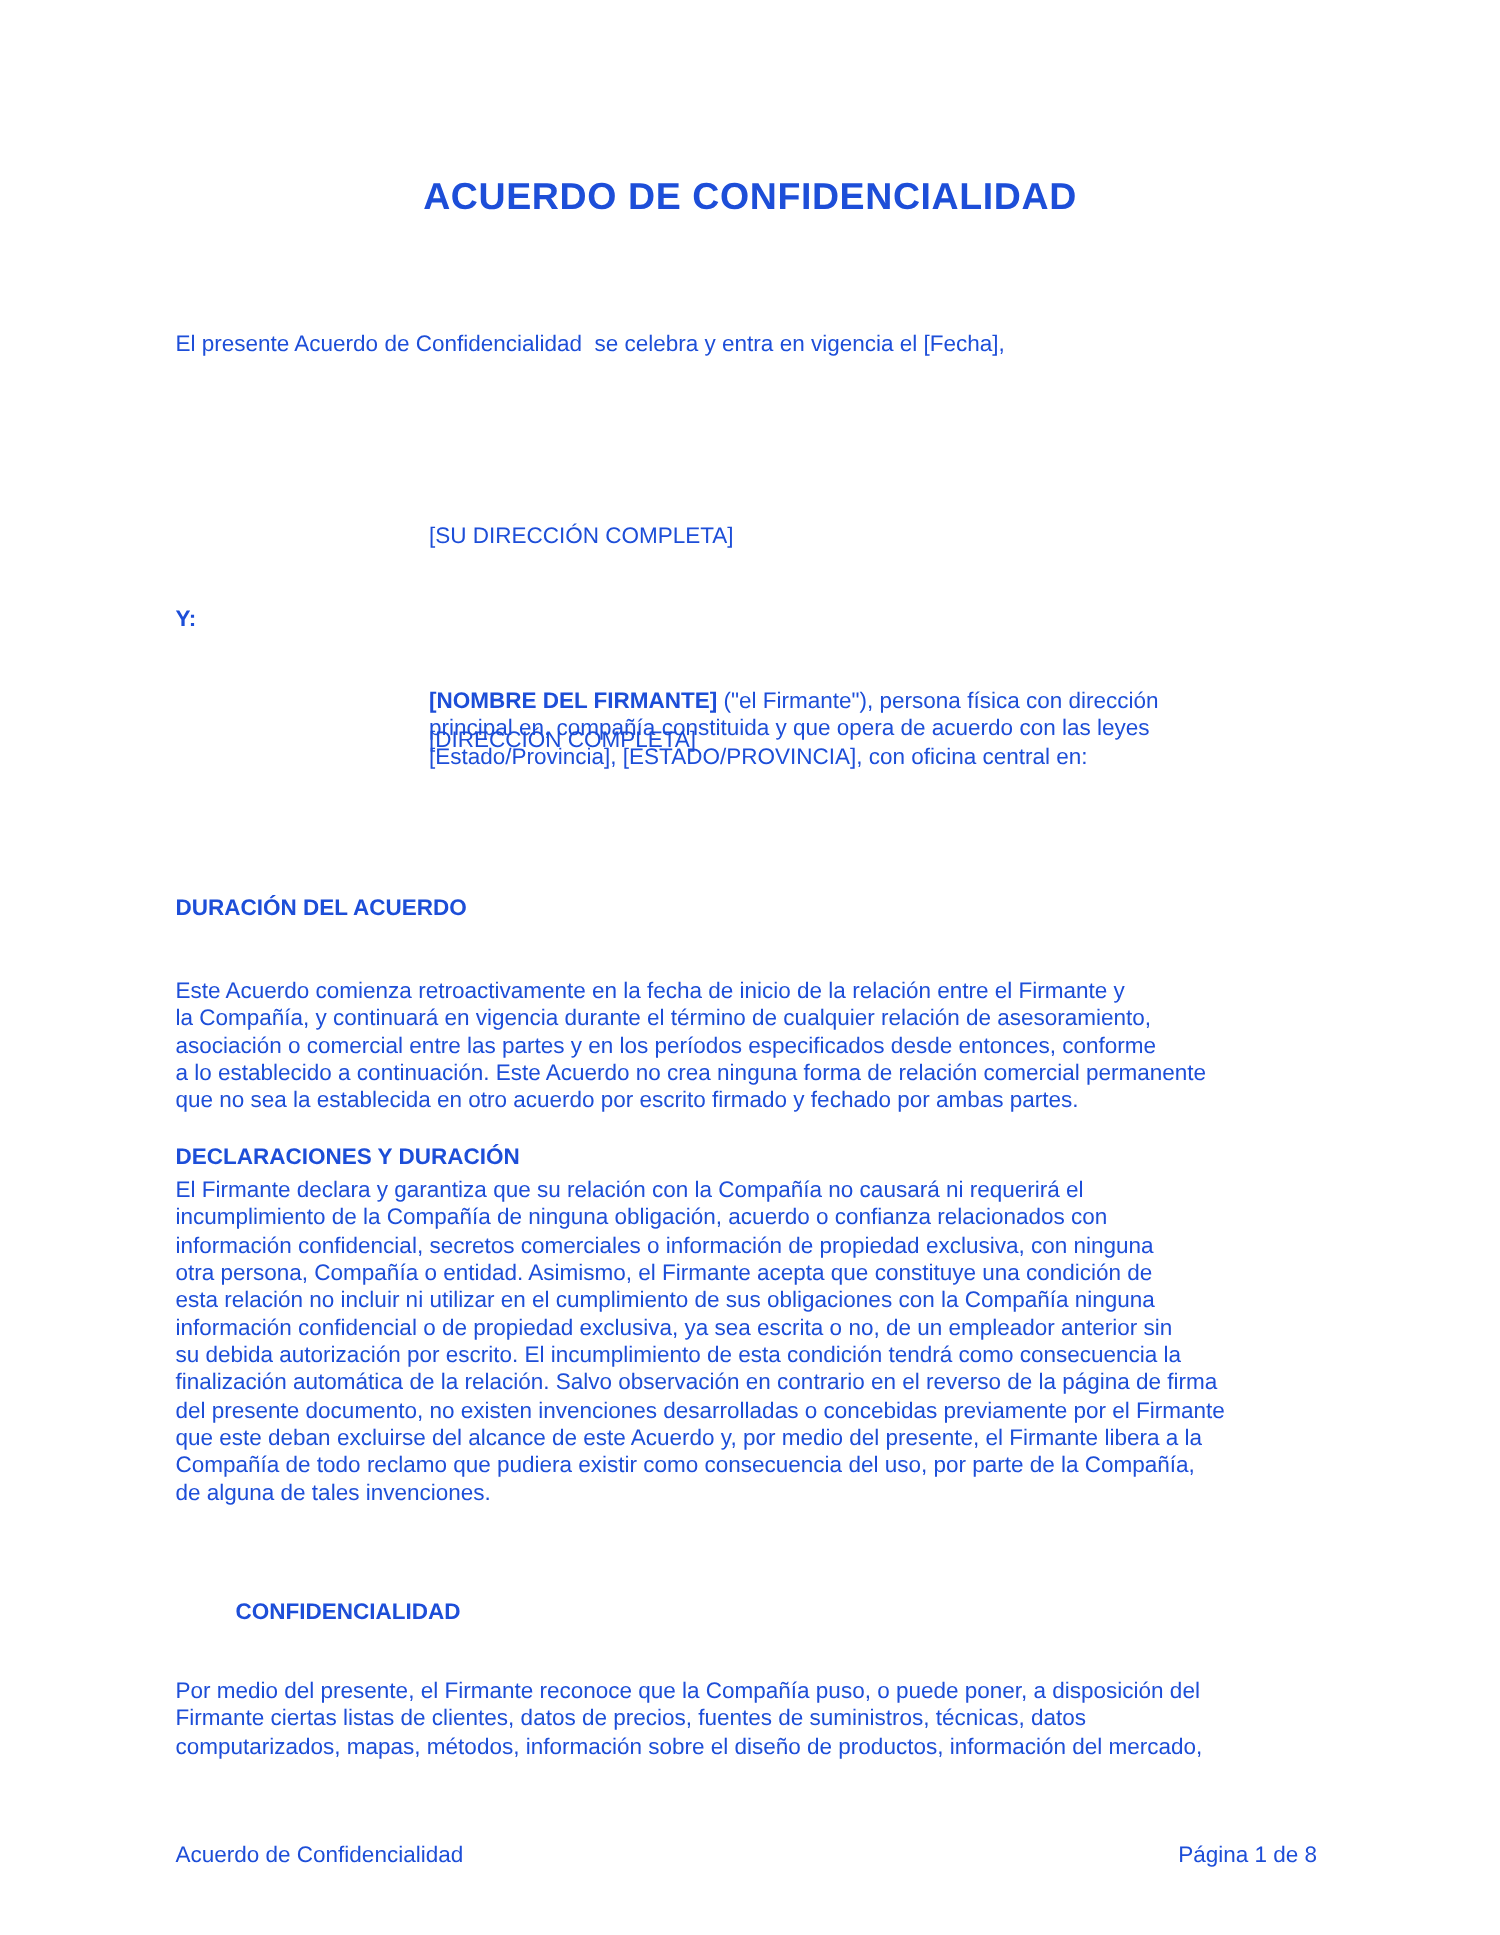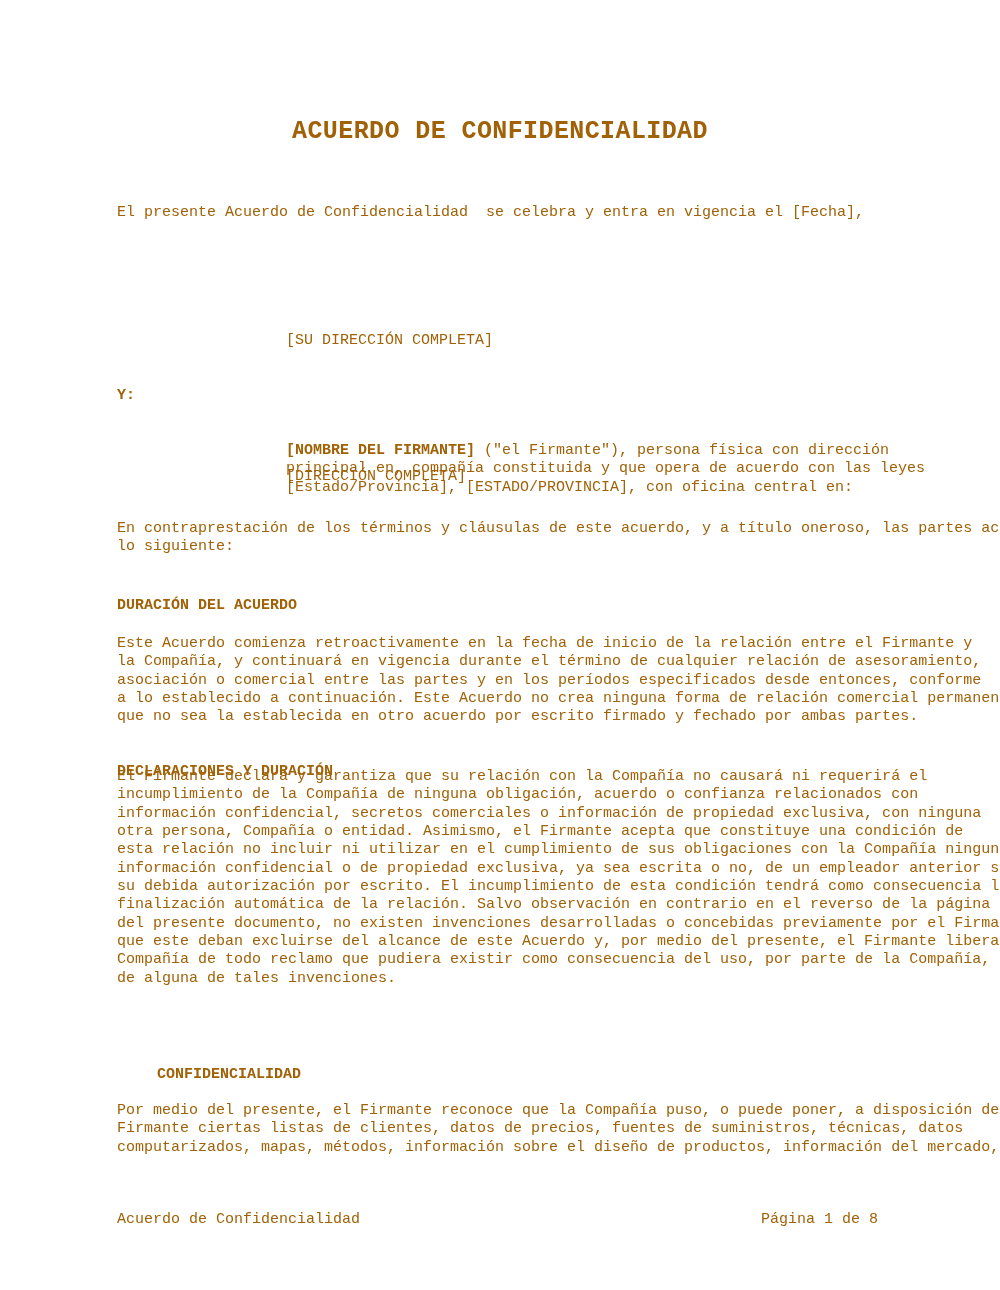--- a/index.html
+++ b/index.html
@@ -5,39 +5,40 @@
   html, body {
     margin: 0;
     padding: 0;
     background: #ffffff;
   }
   .page {
     position: relative;
     width: 1000px;
     height: 1290px;
     background: #ffffff;
-    font-family: Liberation Mono, monospace;
-    color: #a16207;
+    font-family: Liberation Sans, sans-serif;
+    color: #1d4ed8;
     overflow: hidden;
   }
   .abs { position: absolute; }
   .doc-title {
     left: 0;
     top: 117px;
     width: 1000px;
     text-align: center;
     font-size: 25px;
     font-weight: bold;
     letter-spacing: 0.4px;
     white-space: pre;
   }
   .body-text {
     font-size: 15px;
     line-height: 18.35px;
     white-space: pre;
+    margin-top: 17px;
   }
   .heading {
     font-size: 15px;
     line-height: 18.35px;
     font-weight: bold;
     white-space: pre;
   }
   .party-row {
     left: 117px;
     width: 770px;
@@ -75,22 +76,20 @@
 
   <div class="abs body-text party-row" style="top: 387px;">
     <span class="party-label">Y:</span>
     <div class="party-content"><b>[NOMBRE DEL FIRMANTE]</b><span> ("el Firmante"), persona física con dirección
 principal en, compañía constituida y que opera de acuerdo con las leyes
 [Estado/Provincia], [ESTADO/PROVINCIA], con oficina central en:</span></div>
   </div>
 
   <div class="abs body-text indent-col" style="top: 468px;">[DIRECCIÓN COMPLETA]</div>
 
-  <div class="abs body-text left-col" style="top: 520px;">En contraprestación de los términos y cláusulas de este acuerdo, y a título oneroso, las partes acuerdan
-lo siguiente:</div>
 
   <div class="abs heading left-col" style="top: 597px;">DURACIÓN DEL ACUERDO</div>
   <div class="abs body-text left-col" style="top: 635px;">Este Acuerdo comienza retroactivamente en la fecha de inicio de la relación entre el Firmante y
 la Compañía, y continuará en vigencia durante el término de cualquier relación de asesoramiento,
 asociación o comercial entre las partes y en los períodos especificados desde entonces, conforme
 a lo establecido a continuación. Este Acuerdo no crea ninguna forma de relación comercial permanente
 que no sea la establecida en otro acuerdo por escrito firmado y fechado por ambas partes.</div>
 
   <div class="abs heading left-col" style="top: 763px;">DECLARACIONES Y DURACIÓN</div>
   <div class="abs body-text left-col" style="top: 768px;">El Firmante declara y garantiza que su relación con la Compañía no causará ni requerirá el

